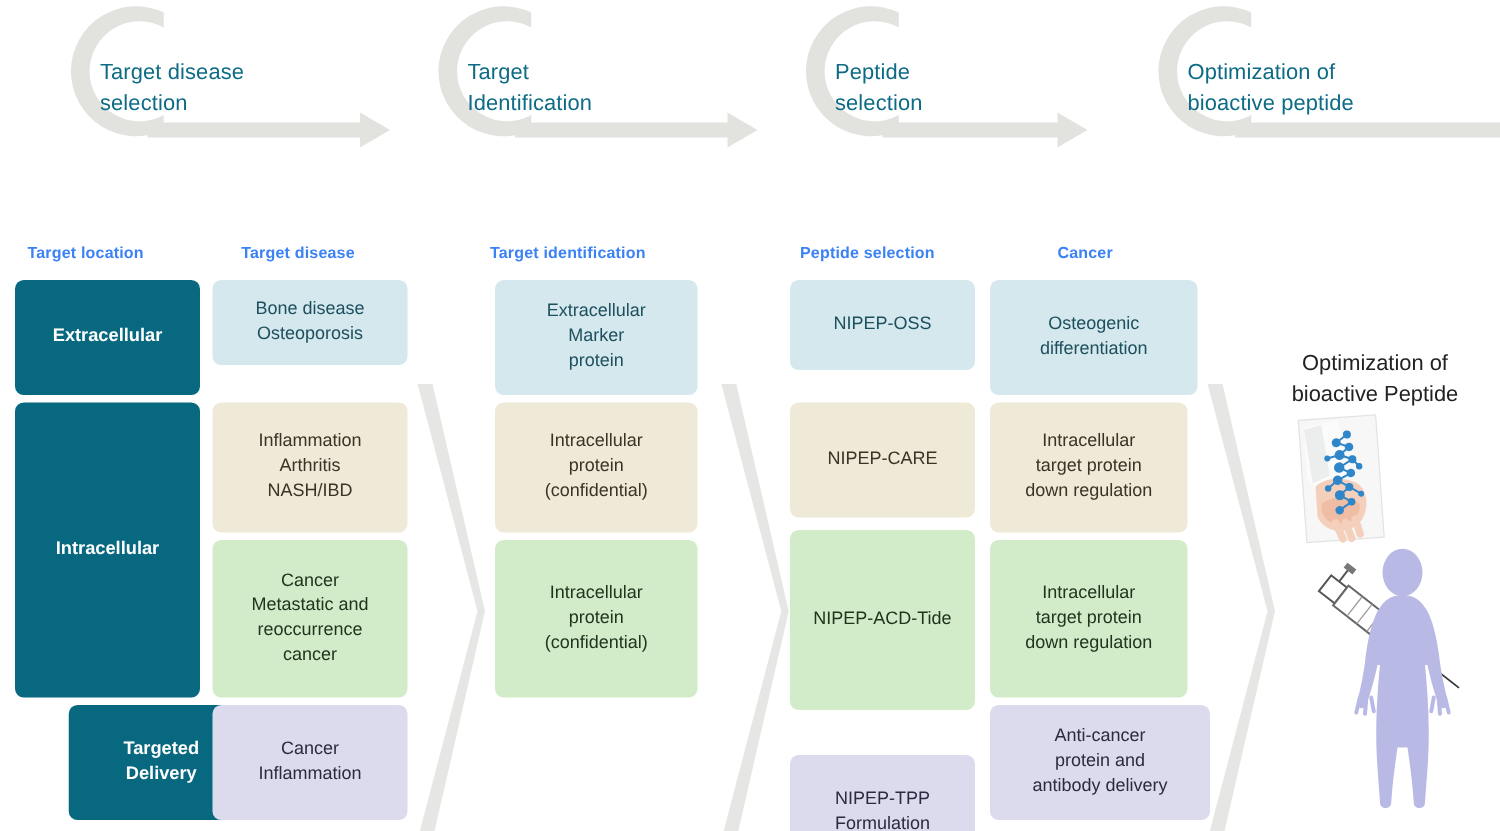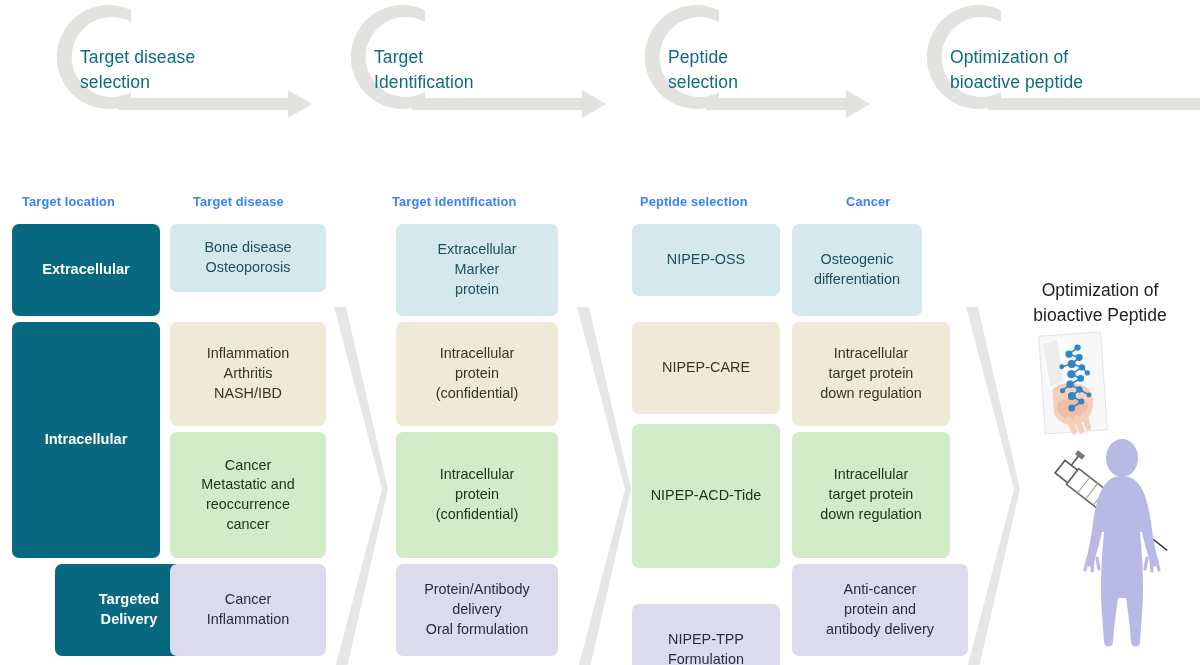--- a/index.html
+++ b/index.html
@@ -180,21 +180,21 @@
   <div class="cell loc" style="left:12px; top:172px; width:148px; height:236px;">Intracellular</div>
   <div class="cell loc" style="left:12px; top:414px; width:148px; height:92px;margin-left:43px;">Targeted
 Delivery</div>
 
   <div class="cell tone-blue" style="left:170px; top:74px; width:156px; height:68px;">Bone disease
 Osteoporosis</div>
   <div class="cell tone-blue" style="left:396px; top:74px; width:162px; height:92px;">Extracellular
 Marker
 protein</div>
   <div class="cell tone-blue" style="left:632px; top:74px; width:148px; height:72px;">NIPEP-OSS</div>
-  <div class="cell tone-blue" style="left:792px; top:74px; width:130px; height:92px;">Osteogenic
+  <div class="cell tone-blue" style="left:792px; top:74px; width:166px; height:92px;">Osteogenic
 differentiation</div>
 
   <div class="cell tone-beige" style="left:170px; top:172px; width:156px; height:104px;">Inflammation
 Arthritis
 NASH/IBD</div>
   <div class="cell tone-beige" style="left:396px; top:172px; width:162px; height:104px;">Intracellular
 protein
 (confidential)</div>
   <div class="cell tone-beige" style="left:632px; top:172px; width:148px; height:92px;">NIPEP-CARE</div>
   <div class="cell tone-beige" style="left:792px; top:172px; width:158px; height:104px;">Intracellular
@@ -208,23 +208,20 @@
   <div class="cell tone-green" style="left:396px; top:282px; width:162px; height:126px;">Intracellular
 protein
 (confidential)</div>
   <div class="cell tone-green" style="left:632px; top:274px; width:148px; height:144px;">NIPEP-ACD-Tide</div>
   <div class="cell tone-green" style="left:792px; top:282px; width:158px; height:126px;">Intracellular
 target protein
 down regulation</div>
 
   <div class="cell tone-purple" style="left:170px; top:414px; width:156px; height:92px;">Cancer
 Inflammation</div>
-  <div class="cell tone-purple" style="left:396px; top:414px; width:162px; height:92px;">Protein/Antibody
-delivery
-Oral formulation</div>
   <div class="cell tone-purple" style="left:632px; top:414px; width:148px; height:92px;margin-top:40px;">NIPEP-TPP
 Formulation</div>
   <div class="cell tone-purple" style="left:792px; top:414px; width:176px; height:92px;">Anti-cancer
 protein and
 antibody delivery</div>
 </div>
 
 <div id="outcome-panel">
   <div id="outcome-title">Optimization of
 bioactive Peptide</div>

